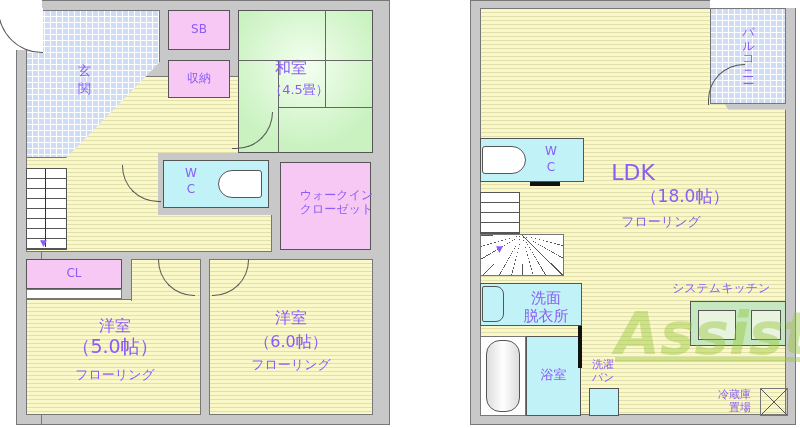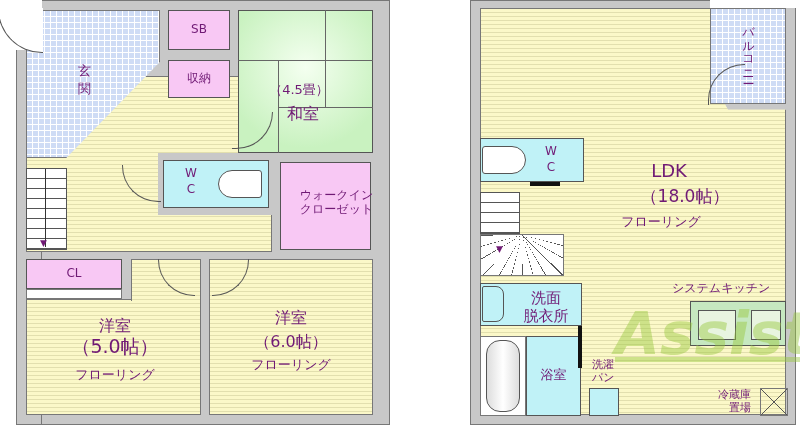--- a/index.html
+++ b/index.html
@@ -5,21 +5,21 @@
   html,body{margin:0;padding:0;background:#ffffff;}
   body{width:800px;height:428px;position:relative;overflow:hidden;font-family:"DejaVu Sans","Liberation Sans",sans-serif;color:#333;}
   .abs{position:absolute;box-sizing:border-box;}
   .wall{background:#c8c8c8;border:1px solid #777;}
   .floor{background-color:#fbf8c8;background-image:repeating-linear-gradient(to bottom,#fbf8c8 0px,#fbf8c8 3px,#e2dfae 3px,#e2dfae 4px);border:1px solid #777;}
   .tile{background-color:#cfdcf5;background-image:repeating-linear-gradient(to right,transparent 0,transparent 5px,#fff 5px,#fff 6px),repeating-linear-gradient(to bottom,transparent 0,transparent 5px,#fff 5px,#fff 6px);border:1px solid #777;}
   .pink{background:#f8c8f4;border:1px solid #555;}
   .green{background:radial-gradient(circle at 50% 40%,#f4fff0 0%,#c9f2c0 75%);border:1px solid #555;}
   .aqua{background:#c0f2f7;border:1px solid #555;}
   .white{background:#fff;border:1px solid #777;}
-  .lbl{position:absolute;text-align:center;color:#701a75;line-height:1.2;white-space:nowrap;}
+  .lbl{position:absolute;text-align:center;color:#8b5cf6;line-height:1.2;white-space:nowrap;}
   .stairs{background:#fff;border:1px solid #555;background-image:repeating-linear-gradient(to bottom,#fff 0,#fff 9px,#555 9px,#555 10px);}
   .door-arc{position:absolute;border:1px solid #555;}
   .vtext{writing-mode:vertical-rl;}
   .wm{position:absolute;font-weight:bold;font-style:italic;color:rgba(150,200,60,0.45);font-family:"DejaVu Sans",sans-serif;}
 </style>
 </head>
 <body>
 
 <div class="abs wall" style="left:16px;top:0;width:374px;height:425px;"></div>
 <div class="abs" style="left:0;top:0;width:42px;height:78px;background:#fff;"></div>
@@ -39,21 +39,21 @@
 <div class="lbl" style="left:168px;top:22px;width:62px;font-size:12px;">SB</div>
 
 <div class="abs pink" style="left:168px;top:60px;width:62px;height:38px;"></div>
 <div class="lbl" style="left:168px;top:71px;width:62px;font-size:12px;">収納</div>
 
 <div class="abs green" style="left:238px;top:10px;width:135px;height:143px;"></div>
 <div class="abs" style="left:238px;top:60px;width:135px;height:93px;border-top:1px solid #666;"></div>
 <div class="abs" style="left:325px;top:10px;width:1px;height:98px;background:#666;"></div>
 <div class="abs" style="left:278px;top:60px;width:1px;height:93px;background:#666;"></div>
 <div class="abs" style="left:278px;top:107px;width:95px;height:1px;background:#666;"></div>
-<div class="lbl" style="left:268px;top:58px;width:70px;font-size:16px;margin-top:46px;">和室</div>
+<div class="lbl" style="left:256px;top:58px;width:70px;font-size:16px;">和室</div>
 <div class="lbl" style="left:254px;top:82px;width:90px;font-size:13px;">（4.5畳）</div>
 <div class="door-arc" style="left:232px;top:112px;width:40px;height:36px;border-radius:0 0 40px 0;border-top:none;border-left:none;"></div>
 
 <div class="abs wall" style="left:158px;top:153px;width:115px;height:62px;border:none;"></div>
 <div class="abs aqua" style="left:163px;top:160px;width:106px;height:48px;"></div>
 <div class="lbl" style="left:185px;top:166px;font-size:12px;line-height:1.3;">
   <div>W</div>
   <div>C</div>
 </div>
 <div class="abs" style="left:218px;top:170px;width:44px;height:28px;border:1px solid #555;border-radius:14px 3px 3px 14px;background:#fff;"></div>
@@ -83,21 +83,21 @@
 <div class="abs floor" style="left:209px;top:259px;width:164px;height:156px;"></div>
 <div class="lbl" style="left:246px;top:308px;width:90px;font-size:16px;">洋室</div>
 <div class="lbl" style="left:236px;top:332px;width:110px;font-size:16px;">（6.0帖）</div>
 <div class="lbl" style="left:236px;top:357px;width:110px;font-size:13px;">フローリング</div>
 <div class="door-arc" style="left:212px;top:259px;width:36px;height:36px;border-radius:0 0 36px 0;border-top:none;border-left:none;"></div>
 
 <div class="abs wall" style="left:470px;top:0;width:326px;height:425px;"></div>
 <div class="abs" style="left:710px;top:0;width:90px;height:8px;background:#fff;"></div>
 
 <div class="abs floor" style="left:480px;top:8px;width:306px;height:407px;clip-path:polygon(0 0,76% 0,76% 18%,81% 25%,100% 25%,100% 100%,0 100%);"></div>
-<div class="lbl" style="left:624px;top:160px;width:90px;font-size:18px;">LDK</div>
+<div class="lbl" style="left:588px;top:160px;width:90px;font-size:22px;">LDK</div>
 <div class="lbl" style="left:630px;top:186px;width:110px;font-size:17px;">（18.0帖）</div>
 <div class="lbl" style="left:606px;top:214px;width:110px;font-size:13px;">フローリング</div>
 
 <div class="abs tile" style="left:710px;top:8px;width:76px;height:96px;"></div>
 <div class="lbl vtext" style="left:741px;top:18px;font-size:12px;letter-spacing:1px;">バルコニー</div>
 <div class="door-arc" style="left:708px;top:64px;width:36px;height:40px;border-radius:36px 0 0 0;border-right:none;border-bottom:none;"></div>
 
 <div class="abs aqua" style="left:480px;top:138px;width:104px;height:44px;"></div>
 <div class="abs" style="left:482px;top:146px;width:44px;height:28px;border:1px solid #555;border-radius:3px 14px 14px 3px;background:#fff;"></div>
 <div class="lbl" style="left:545px;top:144px;font-size:12px;line-height:1.3;">

